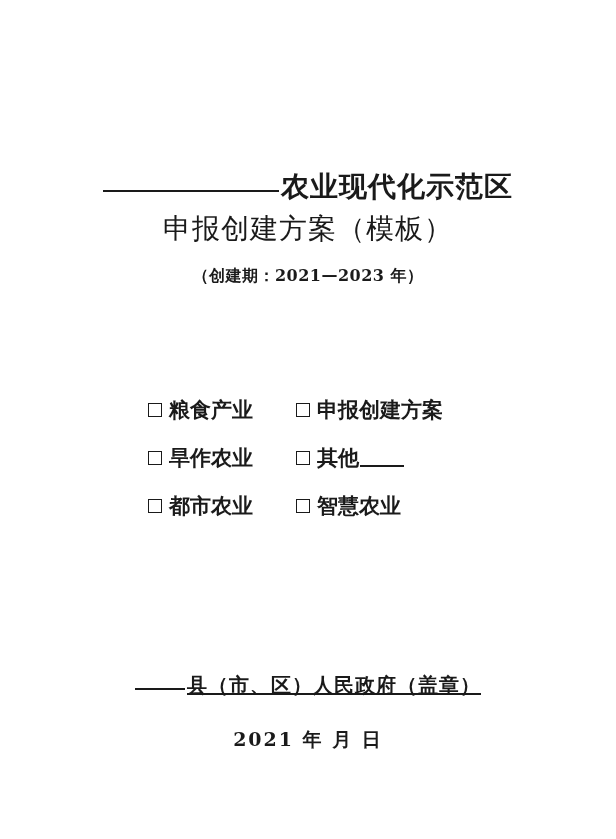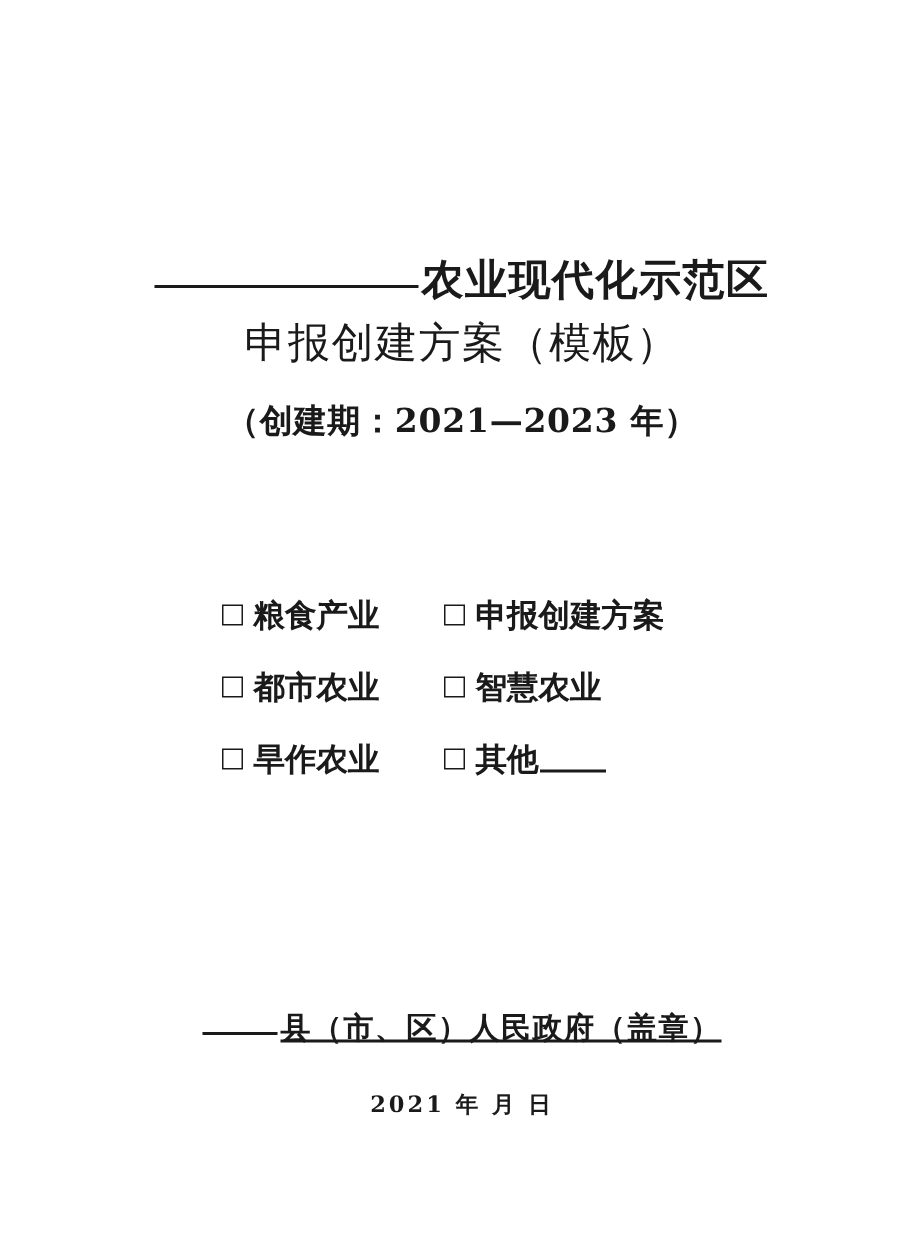--- a/index.html
+++ b/index.html
@@ -48,21 +48,21 @@
   }
   .title-line2 {
     font-size: 28px;
     font-weight: normal;
     letter-spacing: 1px;
     line-height: 1.35;
     margin-top: 6px;
     white-space: nowrap;
   }
   .subtitle {
-    font-size: 22px;
+    font-size: 16px;
     font-weight: bold;
     margin-top: 18px;
     letter-spacing: 0.5px;
     white-space: nowrap;
   }
 
   
   .checkbox-group {
     position: absolute;
     top: 396px;
@@ -114,21 +114,21 @@
   }
   .footer-blank {
     display: inline-block;
     width: 50px;
     border-bottom: 2px solid #1a1a1a;
     height: 16px;
     vertical-align: 2px;
     margin-right: 2px;
   }
   .footer-date {
-    font-size: 15px;
+    font-size: 19px;
     font-weight: bold;
     margin-top: 28px;
     letter-spacing: 2px;
     white-space: nowrap;
   }
 </style>
 </head>
 <body>
 
 <div class="page">
@@ -150,37 +150,37 @@
       </div>
       <div class="cb-item">
         <span class="cb-box"></span>
         <span>申报创建方案</span>
       </div>
     </div>
 
     <div class="cb-row">
       <div class="cb-item col1">
         <span class="cb-box"></span>
-        <span>都市农业</span>
+        <span>旱作农业</span>
       </div>
       <div class="cb-item">
         <span class="cb-box"></span>
-        <span>智慧农业</span>
+        <span>其他</span>
+        <span class="cb-tail"></span>
       </div>
     </div>
 
     <div class="cb-row">
       <div class="cb-item col1">
         <span class="cb-box"></span>
-        <span>旱作农业</span>
+        <span>都市农业</span>
       </div>
       <div class="cb-item">
         <span class="cb-box"></span>
-        <span>其他</span>
-        <span class="cb-tail"></span>
+        <span>智慧农业</span>
       </div>
     </div>
 
   </div>
 
   <div class="footer">
     <div class="footer-org">
       <span class="footer-blank"></span><span>县（市、区）人民政府（盖章）</span>
     </div>
     <div class="footer-date">2021 年 月 日</div>

